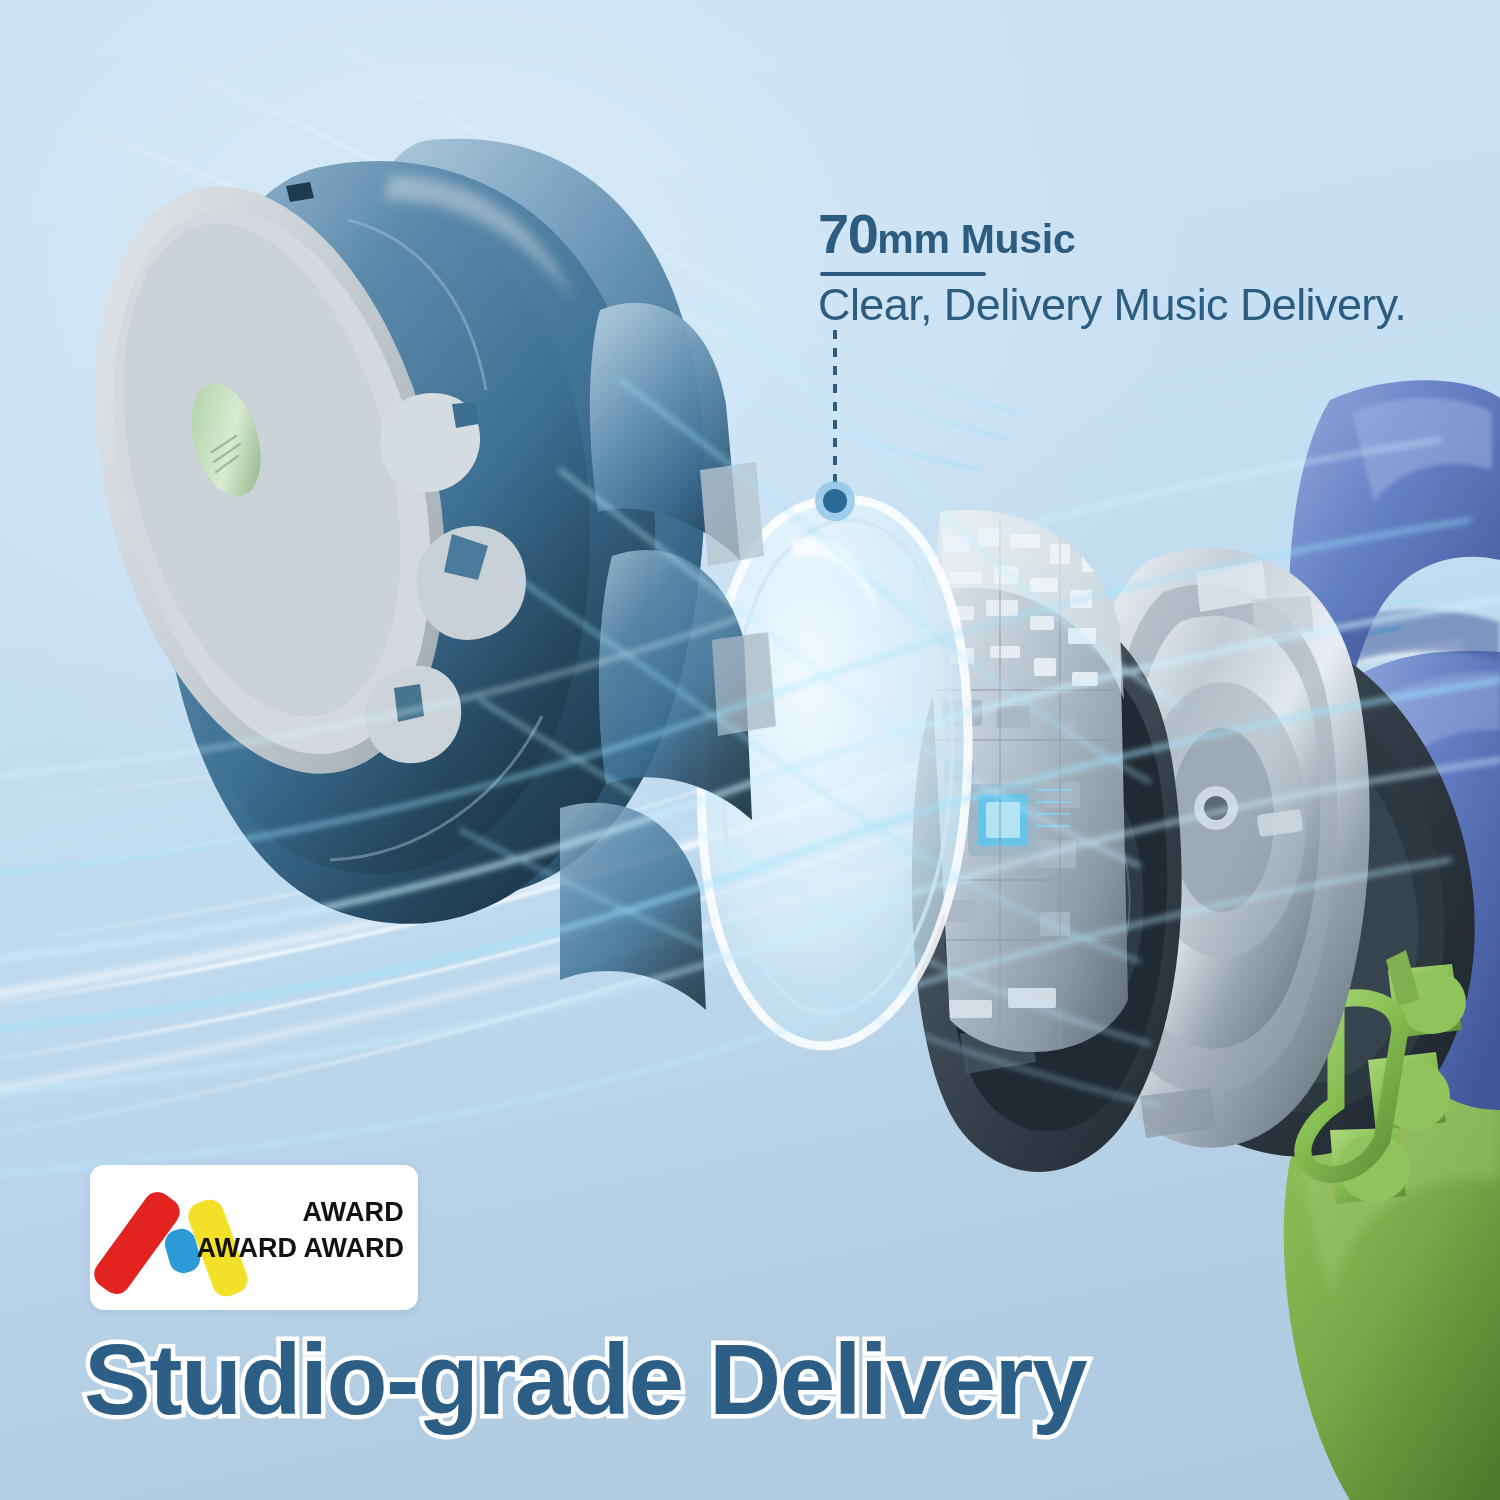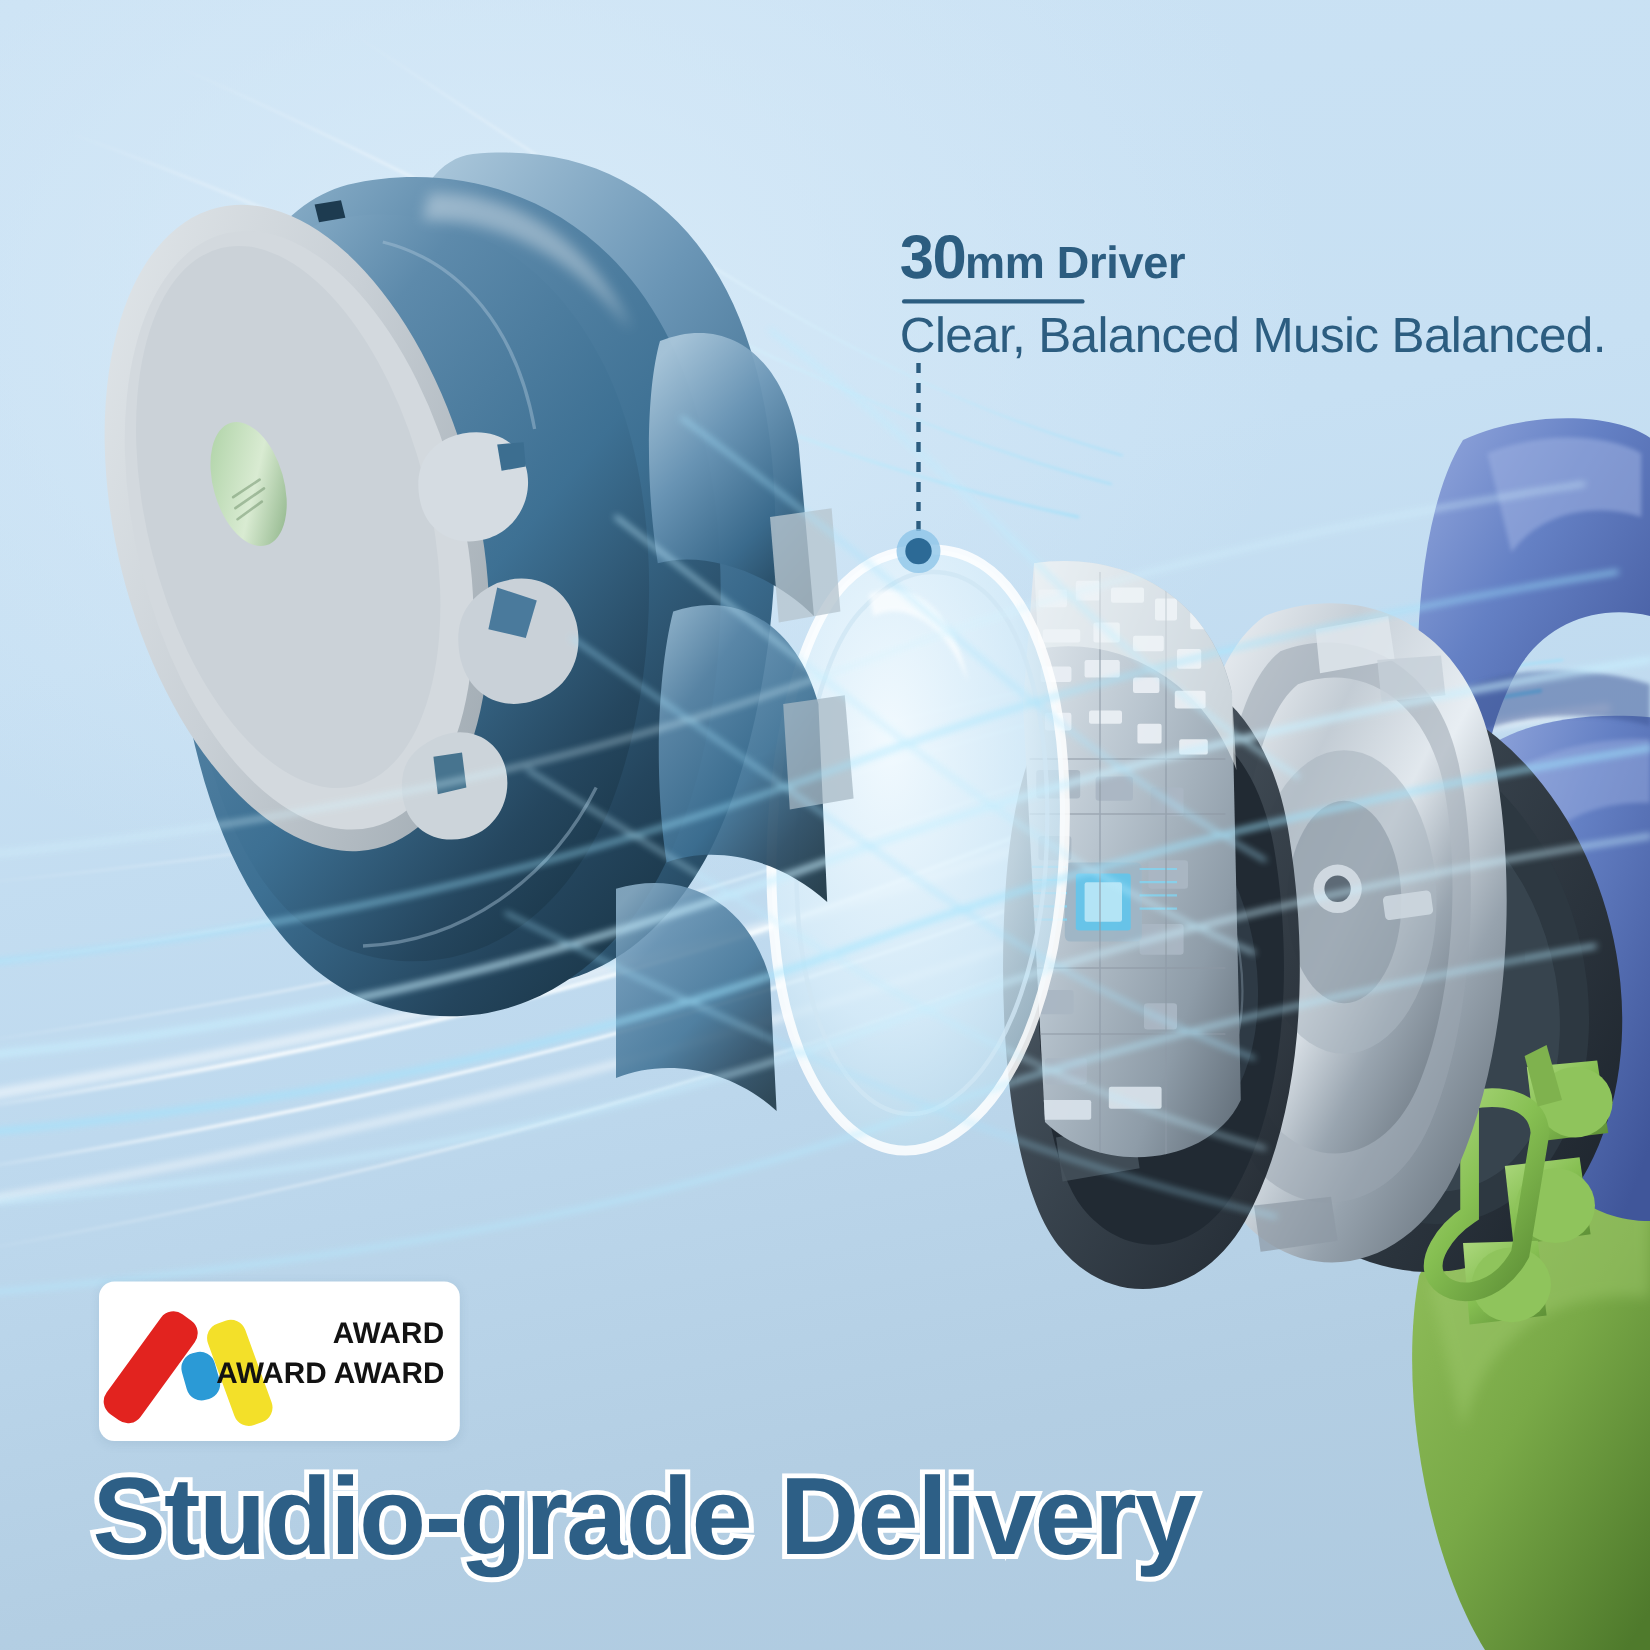--- a/index.html
+++ b/index.html
@@ -481,24 +481,24 @@
         <path d="M560,470 C650,540 740,610 830,680 C930,756 1030,820 1140,866" stroke="#bfeeff" stroke-width="2.6"></path>
         <path d="M520,580 C620,650 720,720 820,790 C920,860 1030,920 1140,962" stroke="#a7e6ff" stroke-width="2.2"></path>
         <path d="M480,700 C590,768 700,836 810,900 C920,962 1030,1010 1150,1044" stroke="#bfeeff" stroke-width="2.2"></path>
         <path d="M460,830 C580,890 700,946 820,996 C930,1042 1050,1080 1160,1106" stroke="#a7e6ff" stroke-width="2"></path>
       </g>
     </svg>
   </div>
 
   <div class="callout">
     <div class="callout-l1">
-      <span class="num">30</span><span class="unit">mm</span><span class="unit"> Driver</span>
+      <span class="num">70</span><span class="unit">mm</span><span class="unit"> Music</span>
     </div>
     <div class="callout-rule"></div>
-    <div class="callout-l2">Clear, Balanced Music Balanced.</div>
+    <div class="callout-l2">Clear, Delivery Music Delivery.</div>
   </div>
   <div class="leader"></div>
   <div class="leader-dot"></div>
 
   <div class="badge">
     <div class="badge-mark">
       <div class="bar bar-red"></div>
       <div class="bar bar-yellow"></div>
       <div class="bar bar-blue"></div>
     </div>

